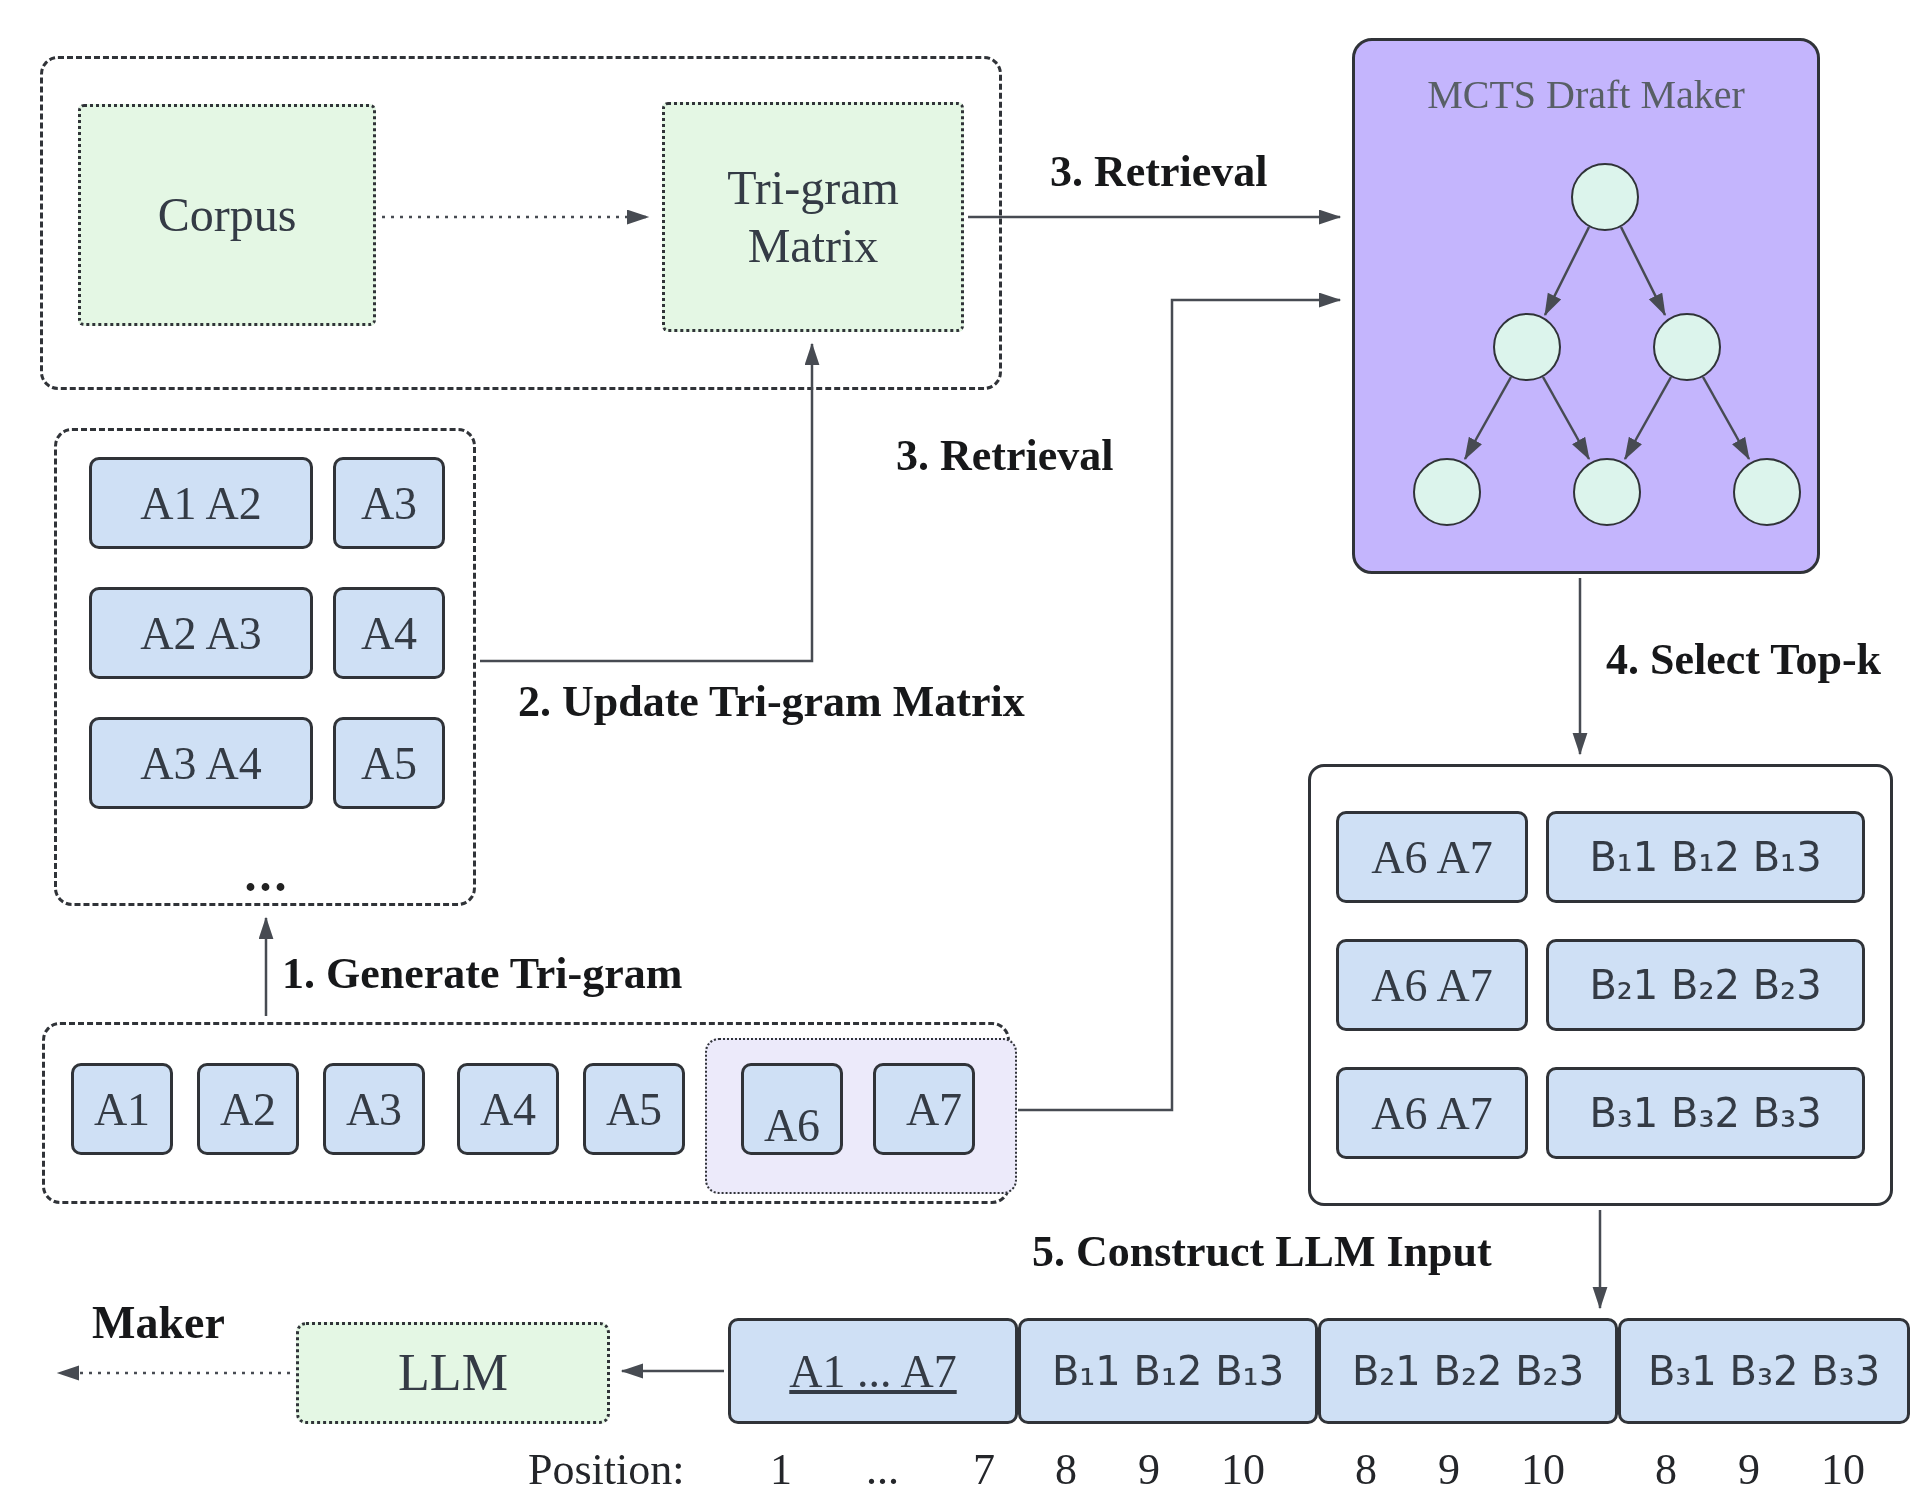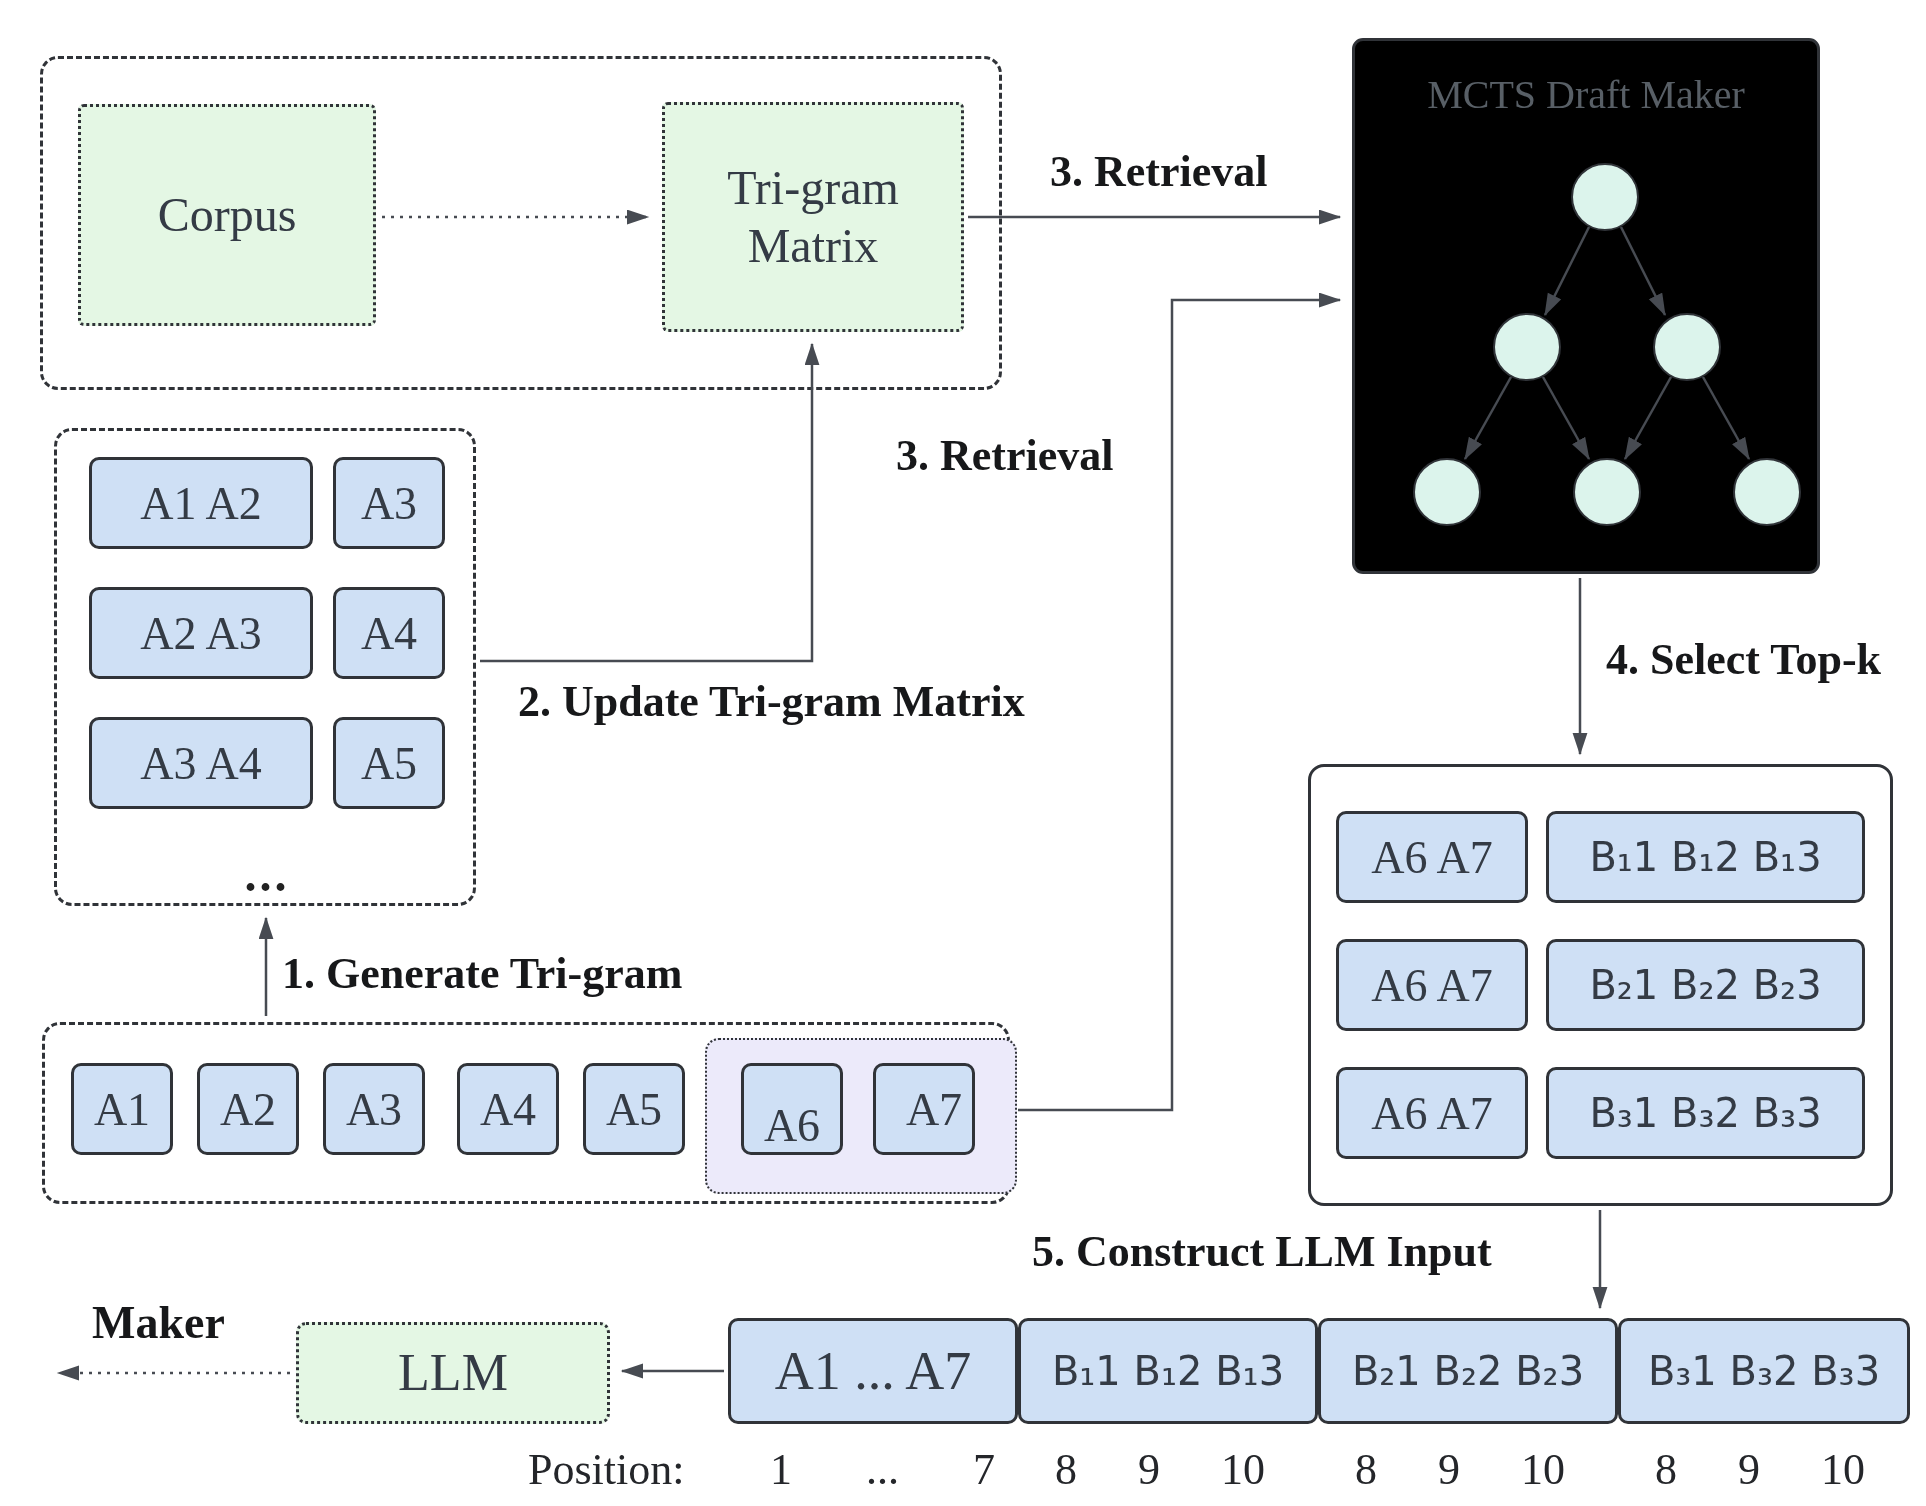--- a/index.html
+++ b/index.html
@@ -27,21 +27,21 @@
   .blue-box { background:var(--blue-fill,#cfe0f5); border:3px solid var(--border-dark,#303338);
               border-radius:10px; display:flex; align-items:center; justify-content:center;
               font-size:46px; color:var(--token-text,#343b45); z-index:3; }
 
   .sans { font-family:"DejaVu Sans","Liberation Sans",sans-serif; }
 
   
   .bold-label { font-weight:bold; font-size:44px; color:var(--label-text,#17181a); white-space:nowrap; z-index:4; }
 
   
-  .mcts-box { border:3px solid var(--border-dark,#303338); border-radius:11px; background:#000000; z-index:1; }
+  .mcts-box { border:3px solid var(--border-dark,#303338); border-radius:20px; background:#c4b5fd; z-index:1; }
   .mcts-title { text-align:center; margin-top:30px; font-size:40px; color:var(--mcts-title,#585f66); }
   .tree-node { position:absolute; width:68px; height:68px; border-radius:50%;
                background:var(--node-fill,#dcf4ec); border:2.5px solid var(--border-dark,#303338); z-index:6; }
 
   
   .pairs-group { padding:26px 0 0 32px; }
   .pair-row { display:flex; gap:20px; margin-bottom:38px; }
   .pair-context { width:224px; height:92px; }
   .pair-next { width:112px; height:92px; }
   .pairs-ellipsis { width:356px; text-align:center; font-size:48px; font-weight:bold;
@@ -56,21 +56,21 @@
 
   
   .topk-box { border:3px solid var(--border-dark,#303338); border-radius:16px; background:#fff;
               padding:44px 25px 0; display:flex; flex-direction:column; gap:36px; z-index:1; }
   .draft-row { display:flex; gap:18px; height:92px; }
   .draft-prefix { width:192px; flex:none; }
   .draft-tokens { flex:1; font-size:40px; }
 
   
   .segment { height:106px; top:1318px; z-index:2; }
-  .seg-serif { font-size:54px; }
+  .seg-serif { font-size:46px;text-decoration:underline; }
   .seg-sans { font-size:40px; }
 
   .llm-box { border-radius:10px; font-size:52px; }
 
   .result-label { font-size:46px; }
 
   .pos-row { font-size:44px; color:#24262a; z-index:2; }
   .pos-group { display:flex; justify-content:space-between; }
 </style>
 </head>

